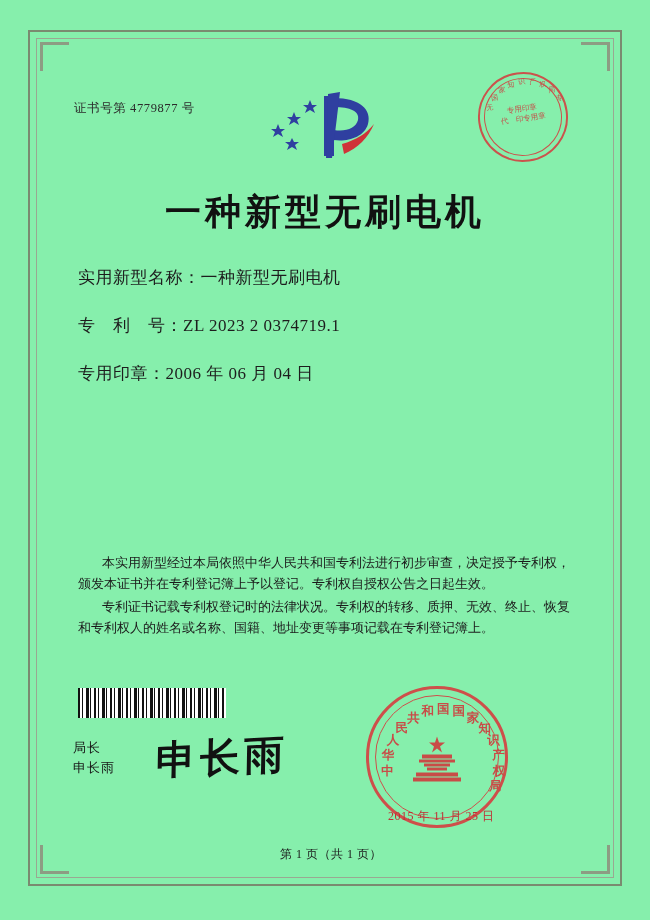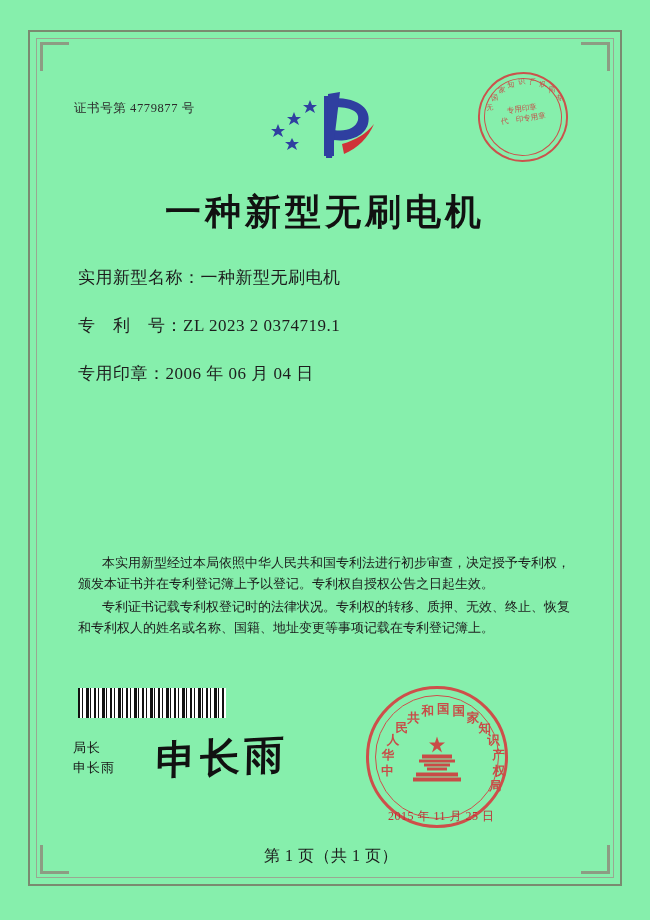--- a/index.html
+++ b/index.html
@@ -261,21 +261,21 @@
     letter-spacing: 0.5px;
   }
 
   
   .page-foot {
     position: absolute;
     left: 12px;
     right: 0;
     top: 808px;
     text-align: center;
-    font-size: 16px;
+    font-size: 12px;
     color: #1b1b1b;
     letter-spacing: 0.5px;
   }
 </style>
 </head>
 <body>
 
 <div class="page">
 
   <div class="border-outer"></div>

